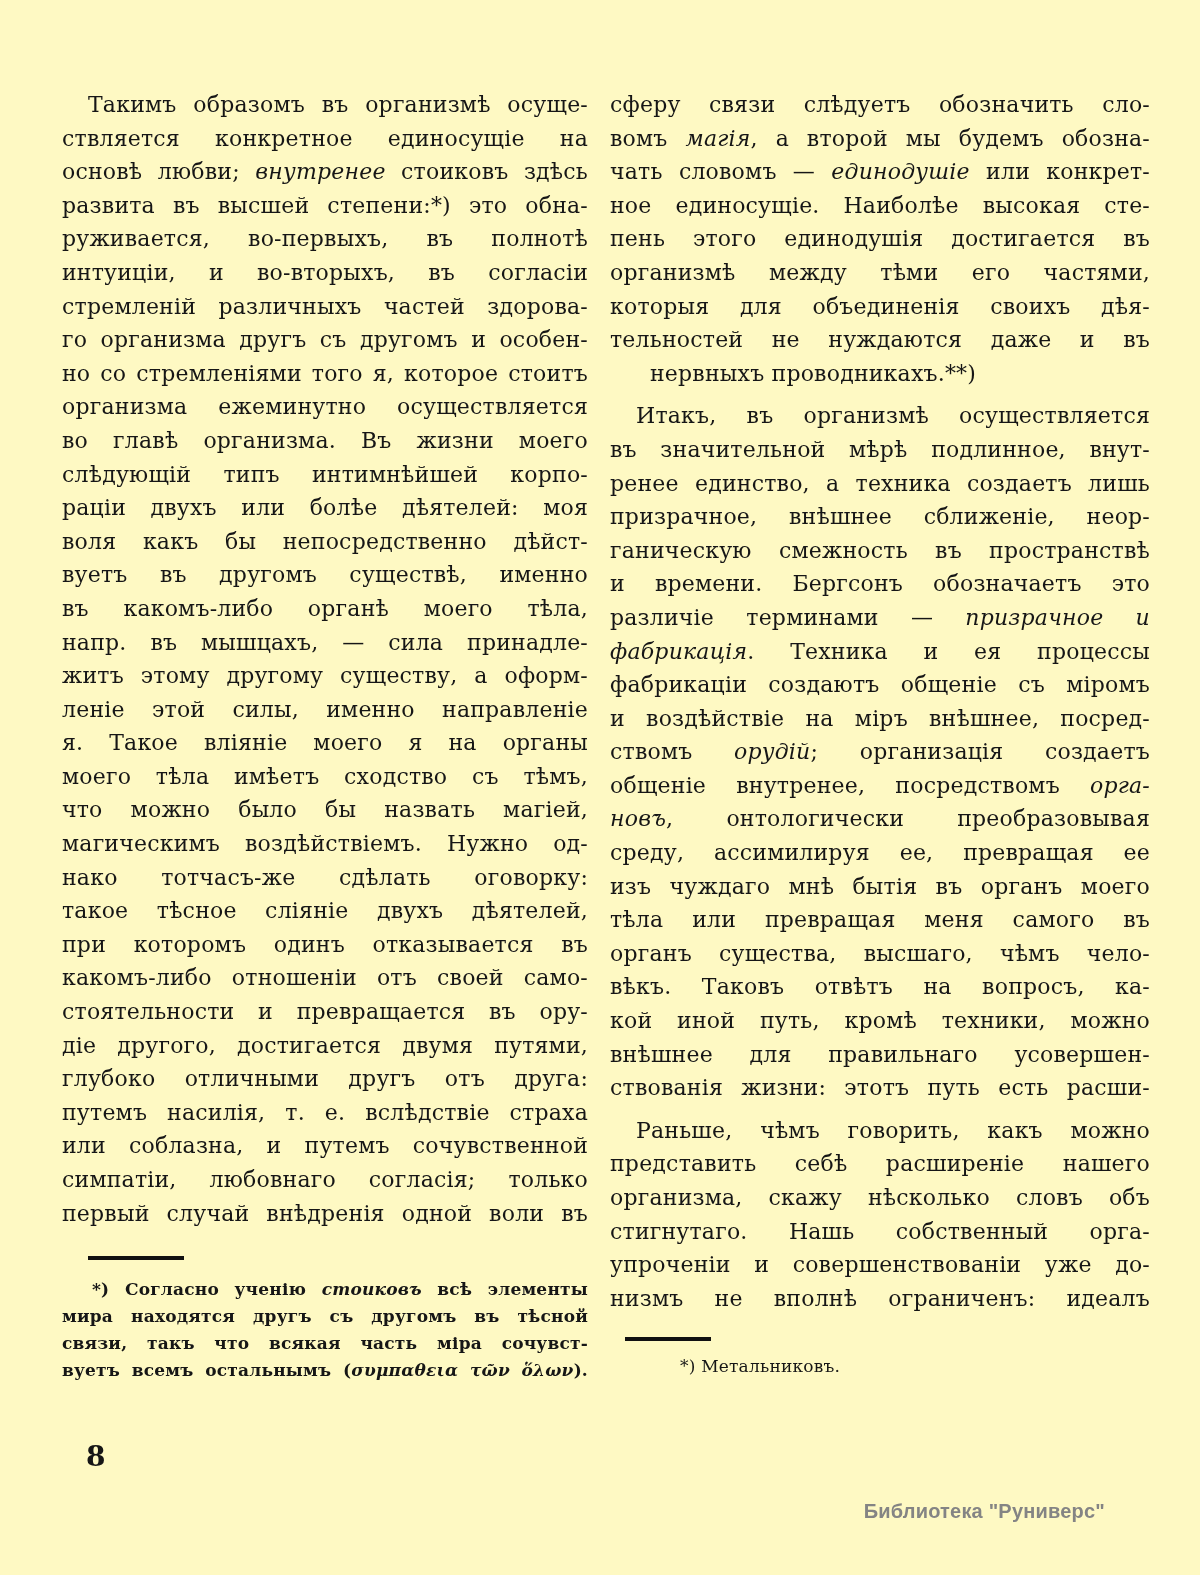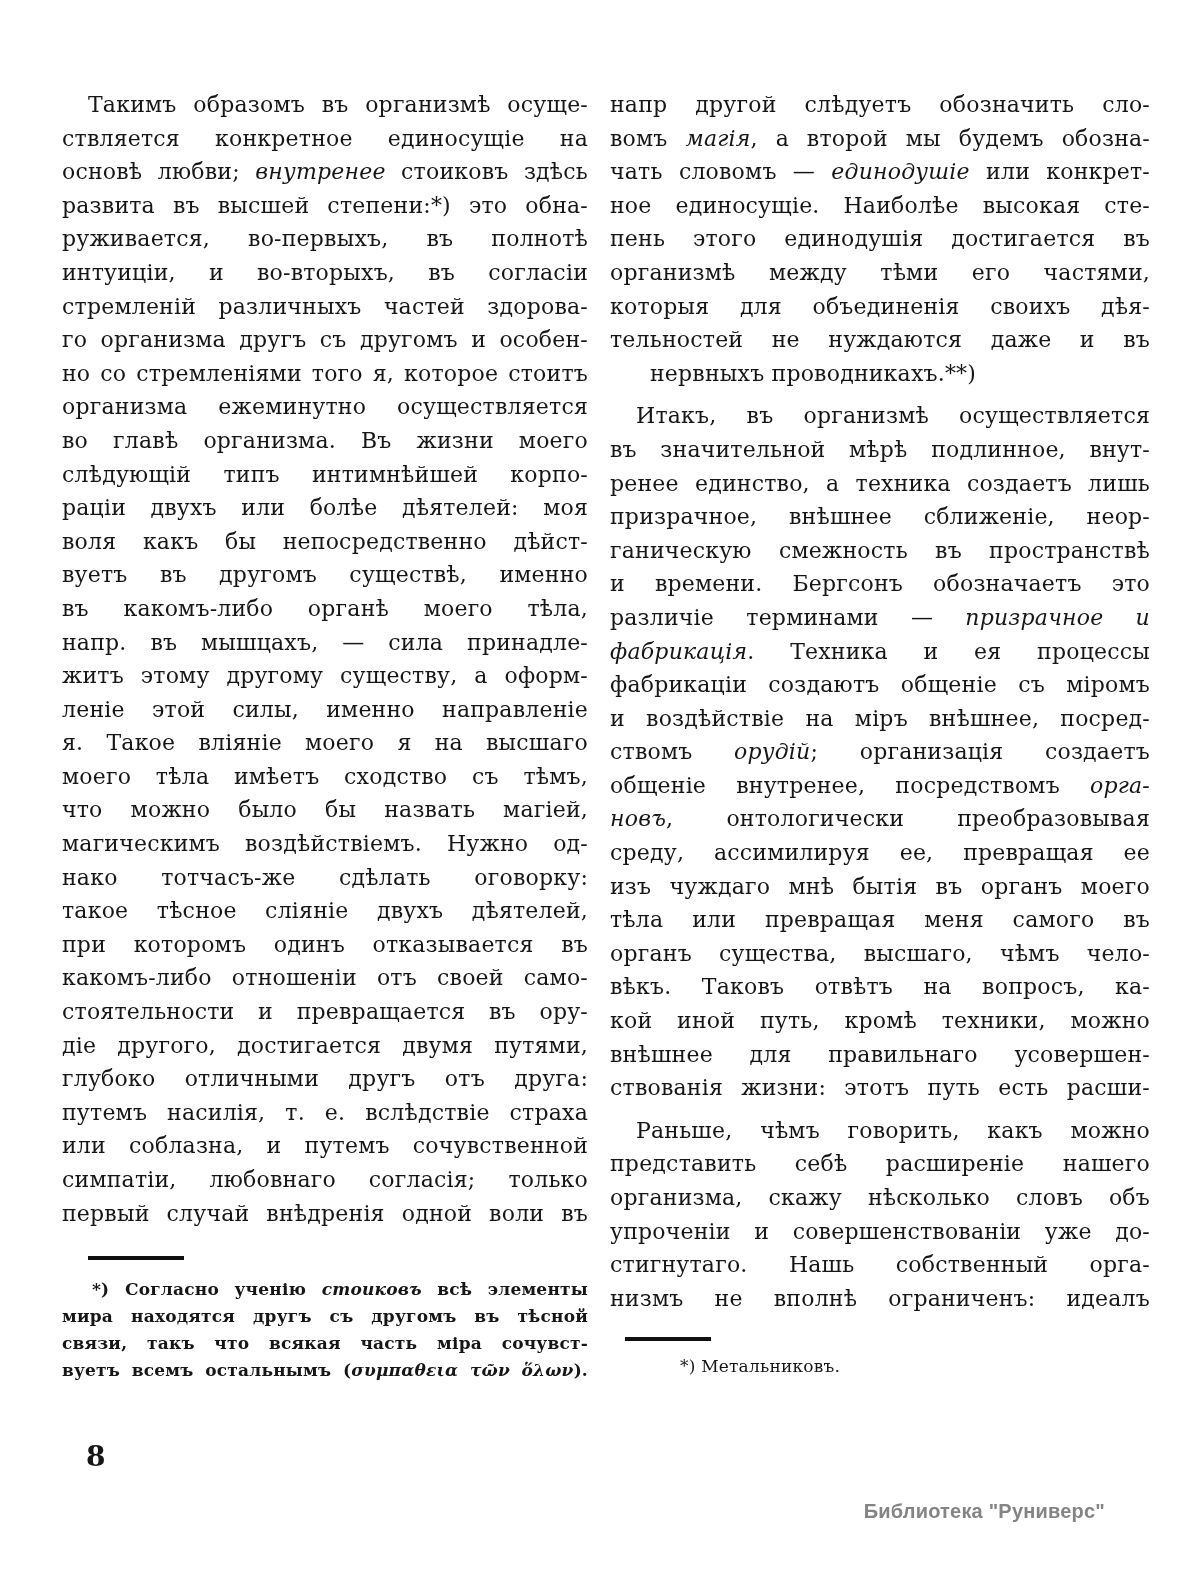--- a/index.html
+++ b/index.html
@@ -1,20 +1,20 @@
 <!DOCTYPE html>
 <html><head>
 <meta charset="utf-8">
 <style>
   html,body{margin:0;padding:0;}
   body{background:#e8e8e8;}
   .page{
     position:relative;
     width:1200px;height:1575px;
-    background:#ffffff;
+    background:#fef9c3;
     font-family:"DejaVu Serif","Liberation Serif",serif;
     color:#161616;
     overflow:hidden;
     box-sizing:border-box;
   }
   .columns{
     display:flex;
     padding:88px 50px 0 62px;
     gap:22px;
     box-sizing:border-box;
@@ -78,21 +78,21 @@
             <div class="line">организма ежеминутно осуществляется</div>
             <div class="line">во главѣ организма. Въ жизни моего</div>
             <div class="line">слѣдующій типъ интимнѣйшей корпо-</div>
             <div class="line">раціи двухъ или болѣе дѣятелей: моя</div>
             <div class="line">воля какъ бы непосредственно дѣйст-</div>
             <div class="line">вуетъ въ другомъ существѣ, именно</div>
             <div class="line">въ какомъ-либо органѣ моего тѣла,</div>
             <div class="line">напр. въ мышцахъ, — сила принадле-</div>
             <div class="line">житъ этому другому существу, а оформ-</div>
             <div class="line">леніе этой силы, именно направленіе</div>
-            <div class="line">я. Такое вліяніе моего я на высшаго</div>
+            <div class="line">я. Такое вліяніе моего я на органы</div>
             <div class="line">моего тѣла имѣетъ сходство съ тѣмъ,</div>
             <div class="line">что можно было бы назвать магіей,</div>
             <div class="line">магическимъ воздѣйствіемъ. Нужно од-</div>
             <div class="line">нако тотчасъ-же сдѣлать оговорку:</div>
             <div class="line">такое тѣсное сліяніе двухъ дѣятелей,</div>
             <div class="line">при которомъ одинъ отказывается въ</div>
             <div class="line">какомъ-либо отношеніи отъ своей само-</div>
             <div class="line">стоятельности и превращается въ ору-</div>
             <div class="line">діе другого, достигается двумя путями,</div>
             <div class="line">глубоко отличными другъ отъ друга:</div>
@@ -106,21 +106,21 @@
       <div class="footnote">
           <div class="line">*) Согласно ученію <i>стоиковъ</i> всѣ элементы</div>
           <div class="line">мира находятся другъ съ другомъ въ тѣсной</div>
           <div class="line">связи, такъ что всякая часть міра сочувст-</div>
           <div class="line">вуетъ всемъ остальнымъ (<i>συμπαθεια τῶν ὅλων</i>).</div>
         </div>
     </div>
     <div class="col col-right">
       <div>
           <div class="para">
-            <div class="line">напр другой слѣдуетъ обозначить сло-</div>
+            <div class="line">сферу связи слѣдуетъ обозначить сло-</div>
             <div class="line">вомъ <i>магія</i>, а второй мы будемъ обозна-</div>
             <div class="line">чать словомъ — <i>единодушіе</i> или конкрет-</div>
             <div class="line">ное единосущіе. Наиболѣе высокая сте-</div>
             <div class="line">пень этого единодушія достигается въ</div>
             <div class="line">организмѣ между тѣми его частями,</div>
             <div class="line">которыя для объединенія своихъ дѣя-</div>
             <div class="line">тельностей не нуждаются даже и въ</div>
             <div class="line nj">нервныхъ проводникахъ.**)</div>
           </div>
           <div class="para indent gap">
@@ -143,22 +143,22 @@
             <div class="line">органъ существа, высшаго, чѣмъ чело-</div>
             <div class="line">вѣкъ. Таковъ отвѣтъ на вопросъ, ка-</div>
             <div class="line">кой иной путь, кромѣ техники, можно</div>
             <div class="line">внѣшнее для правильнаго усовершен-</div>
             <div class="line">ствованія жизни: этотъ путь есть расши-</div>
           </div>
           <div class="para indent gap">
             <div class="line">Раньше, чѣмъ говорить, какъ можно</div>
             <div class="line">представить себѣ расширеніе нашего</div>
             <div class="line">организма, скажу нѣсколько словъ объ</div>
+            <div class="line">стигнутаго. Нашь собственный орга-</div>
             <div class="line">упроченіи и совершенствованіи уже до-</div>
-            <div class="line">стигнутаго. Нашь собственный орга-</div>
             <div class="line">низмъ не вполнѣ ограниченъ: идеалъ</div>
           </div>
         </div>
       <div class="rule"></div>
       <div class="footnote">
           <div class="line nj">*) Метальниковъ.</div>
         </div>
     </div>
   </div>
   <div class="page-number">8</div>

